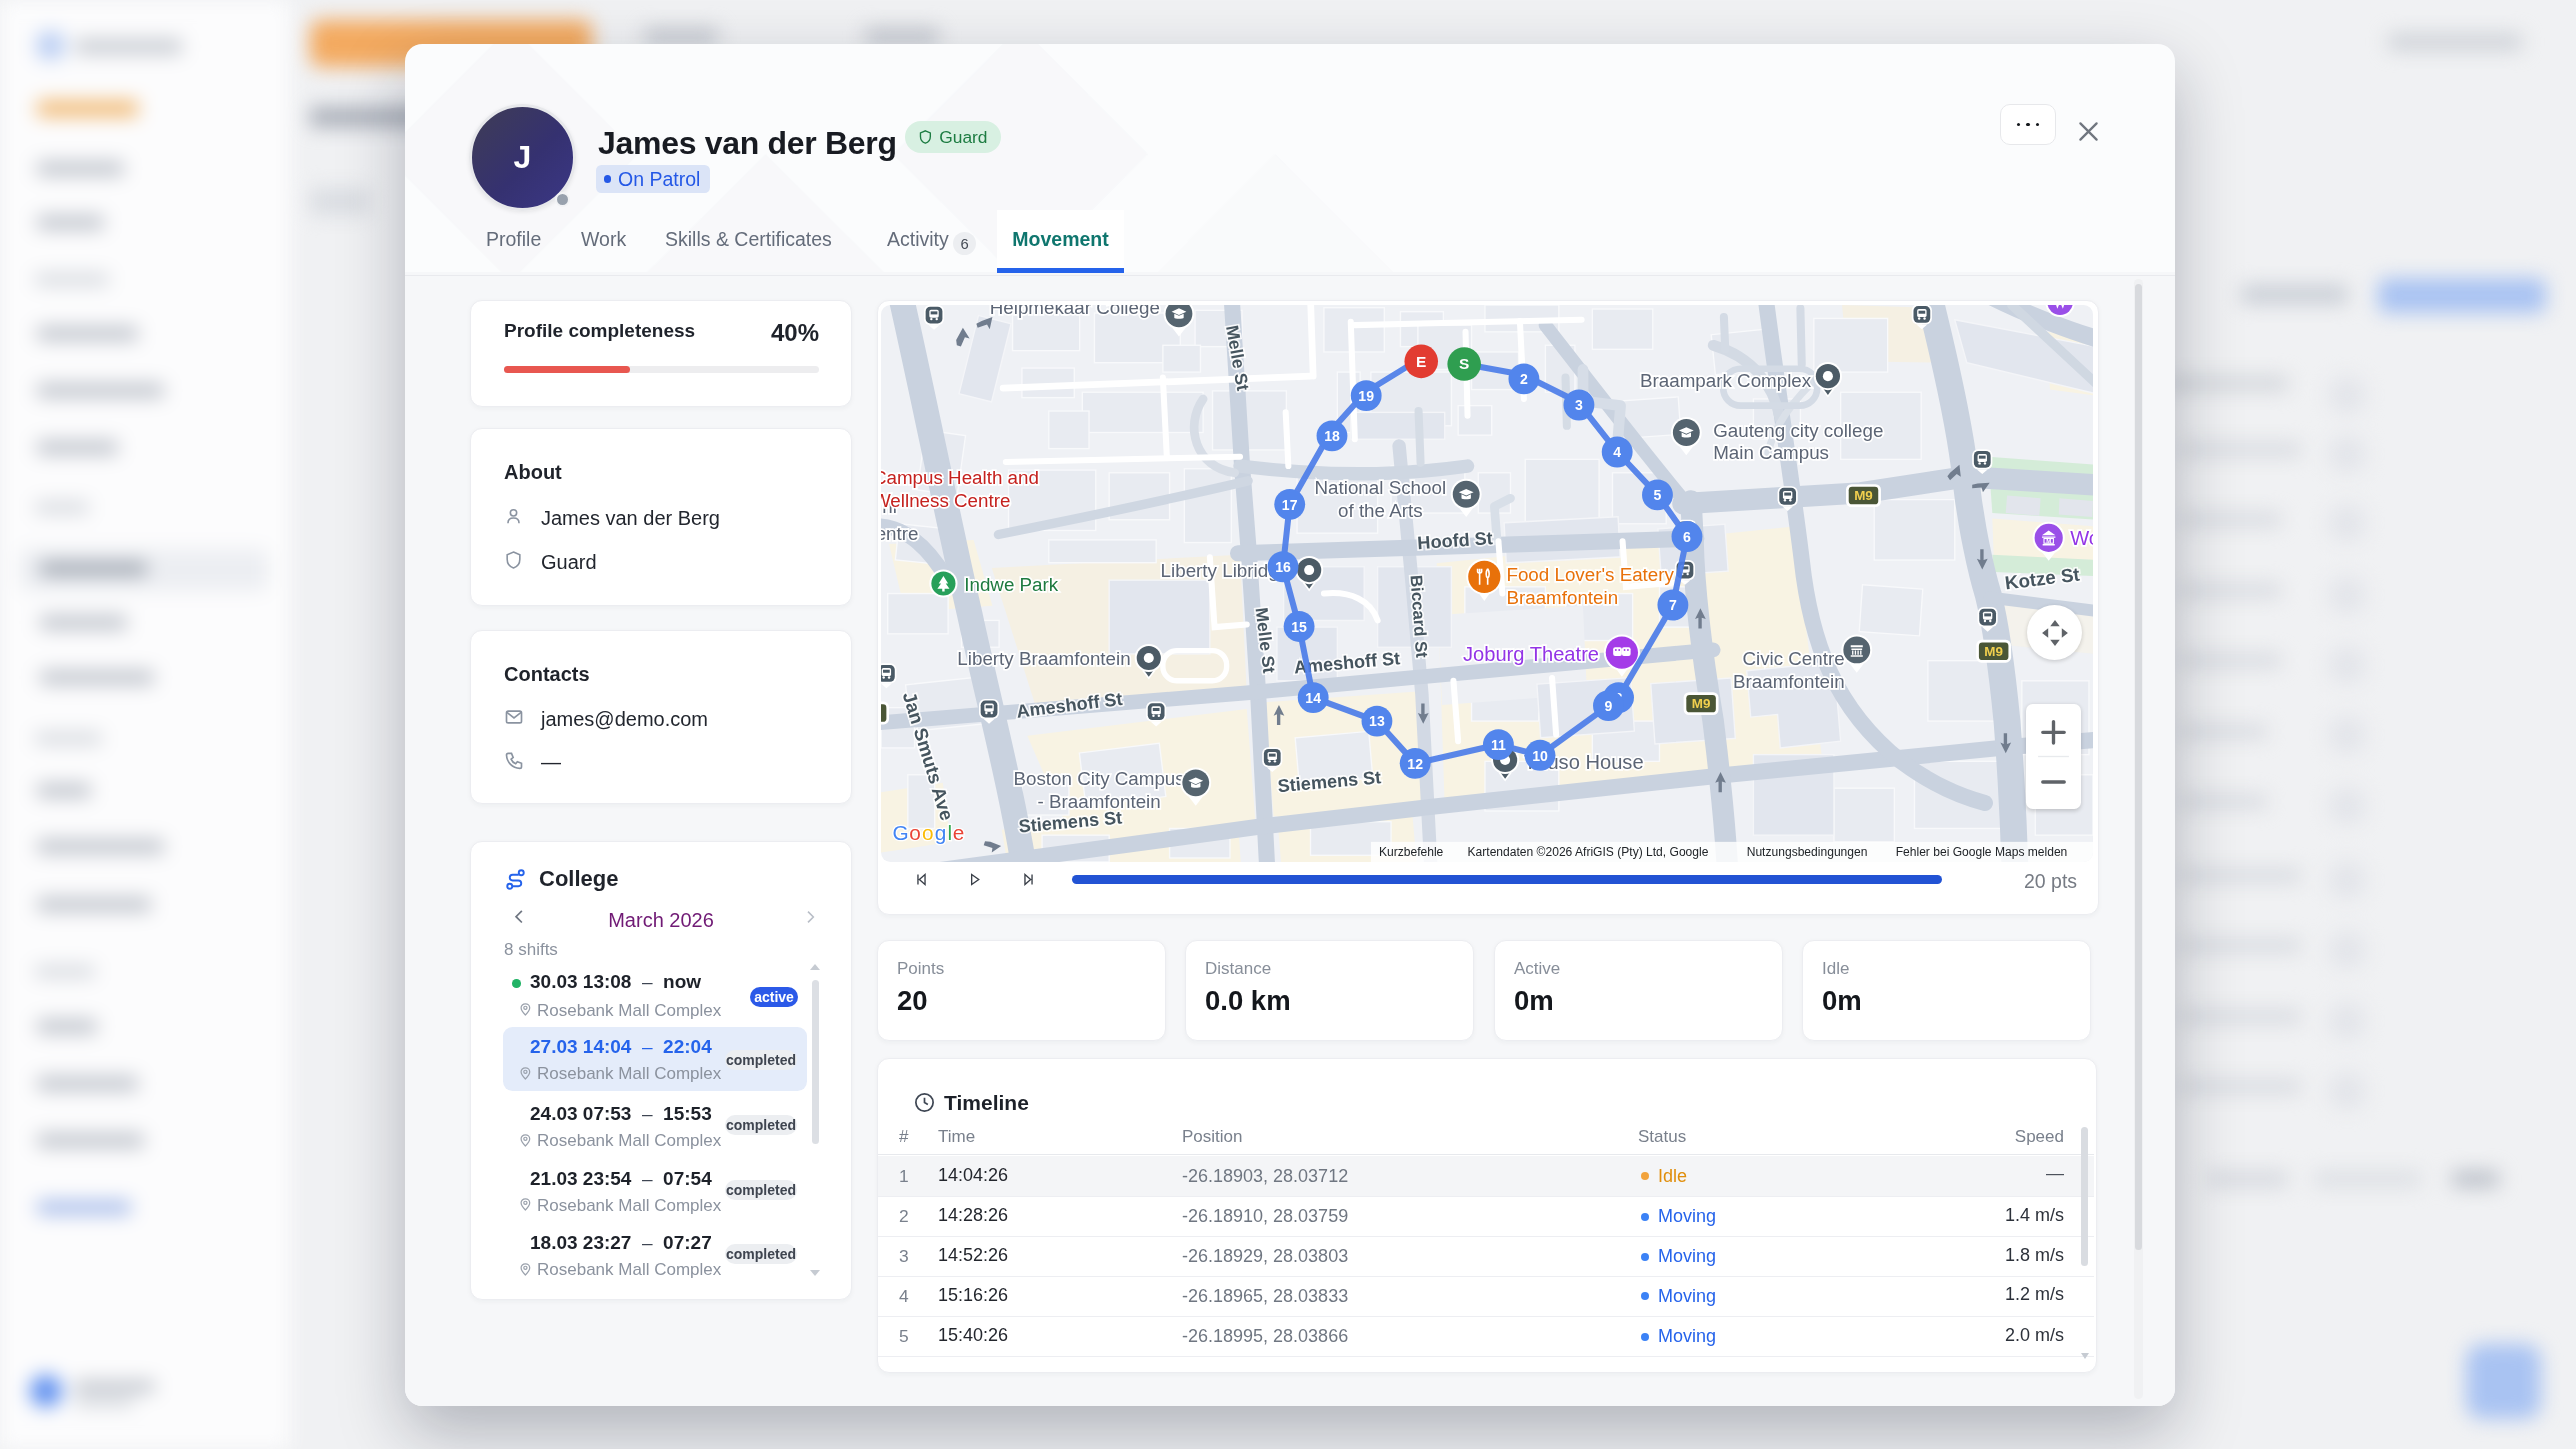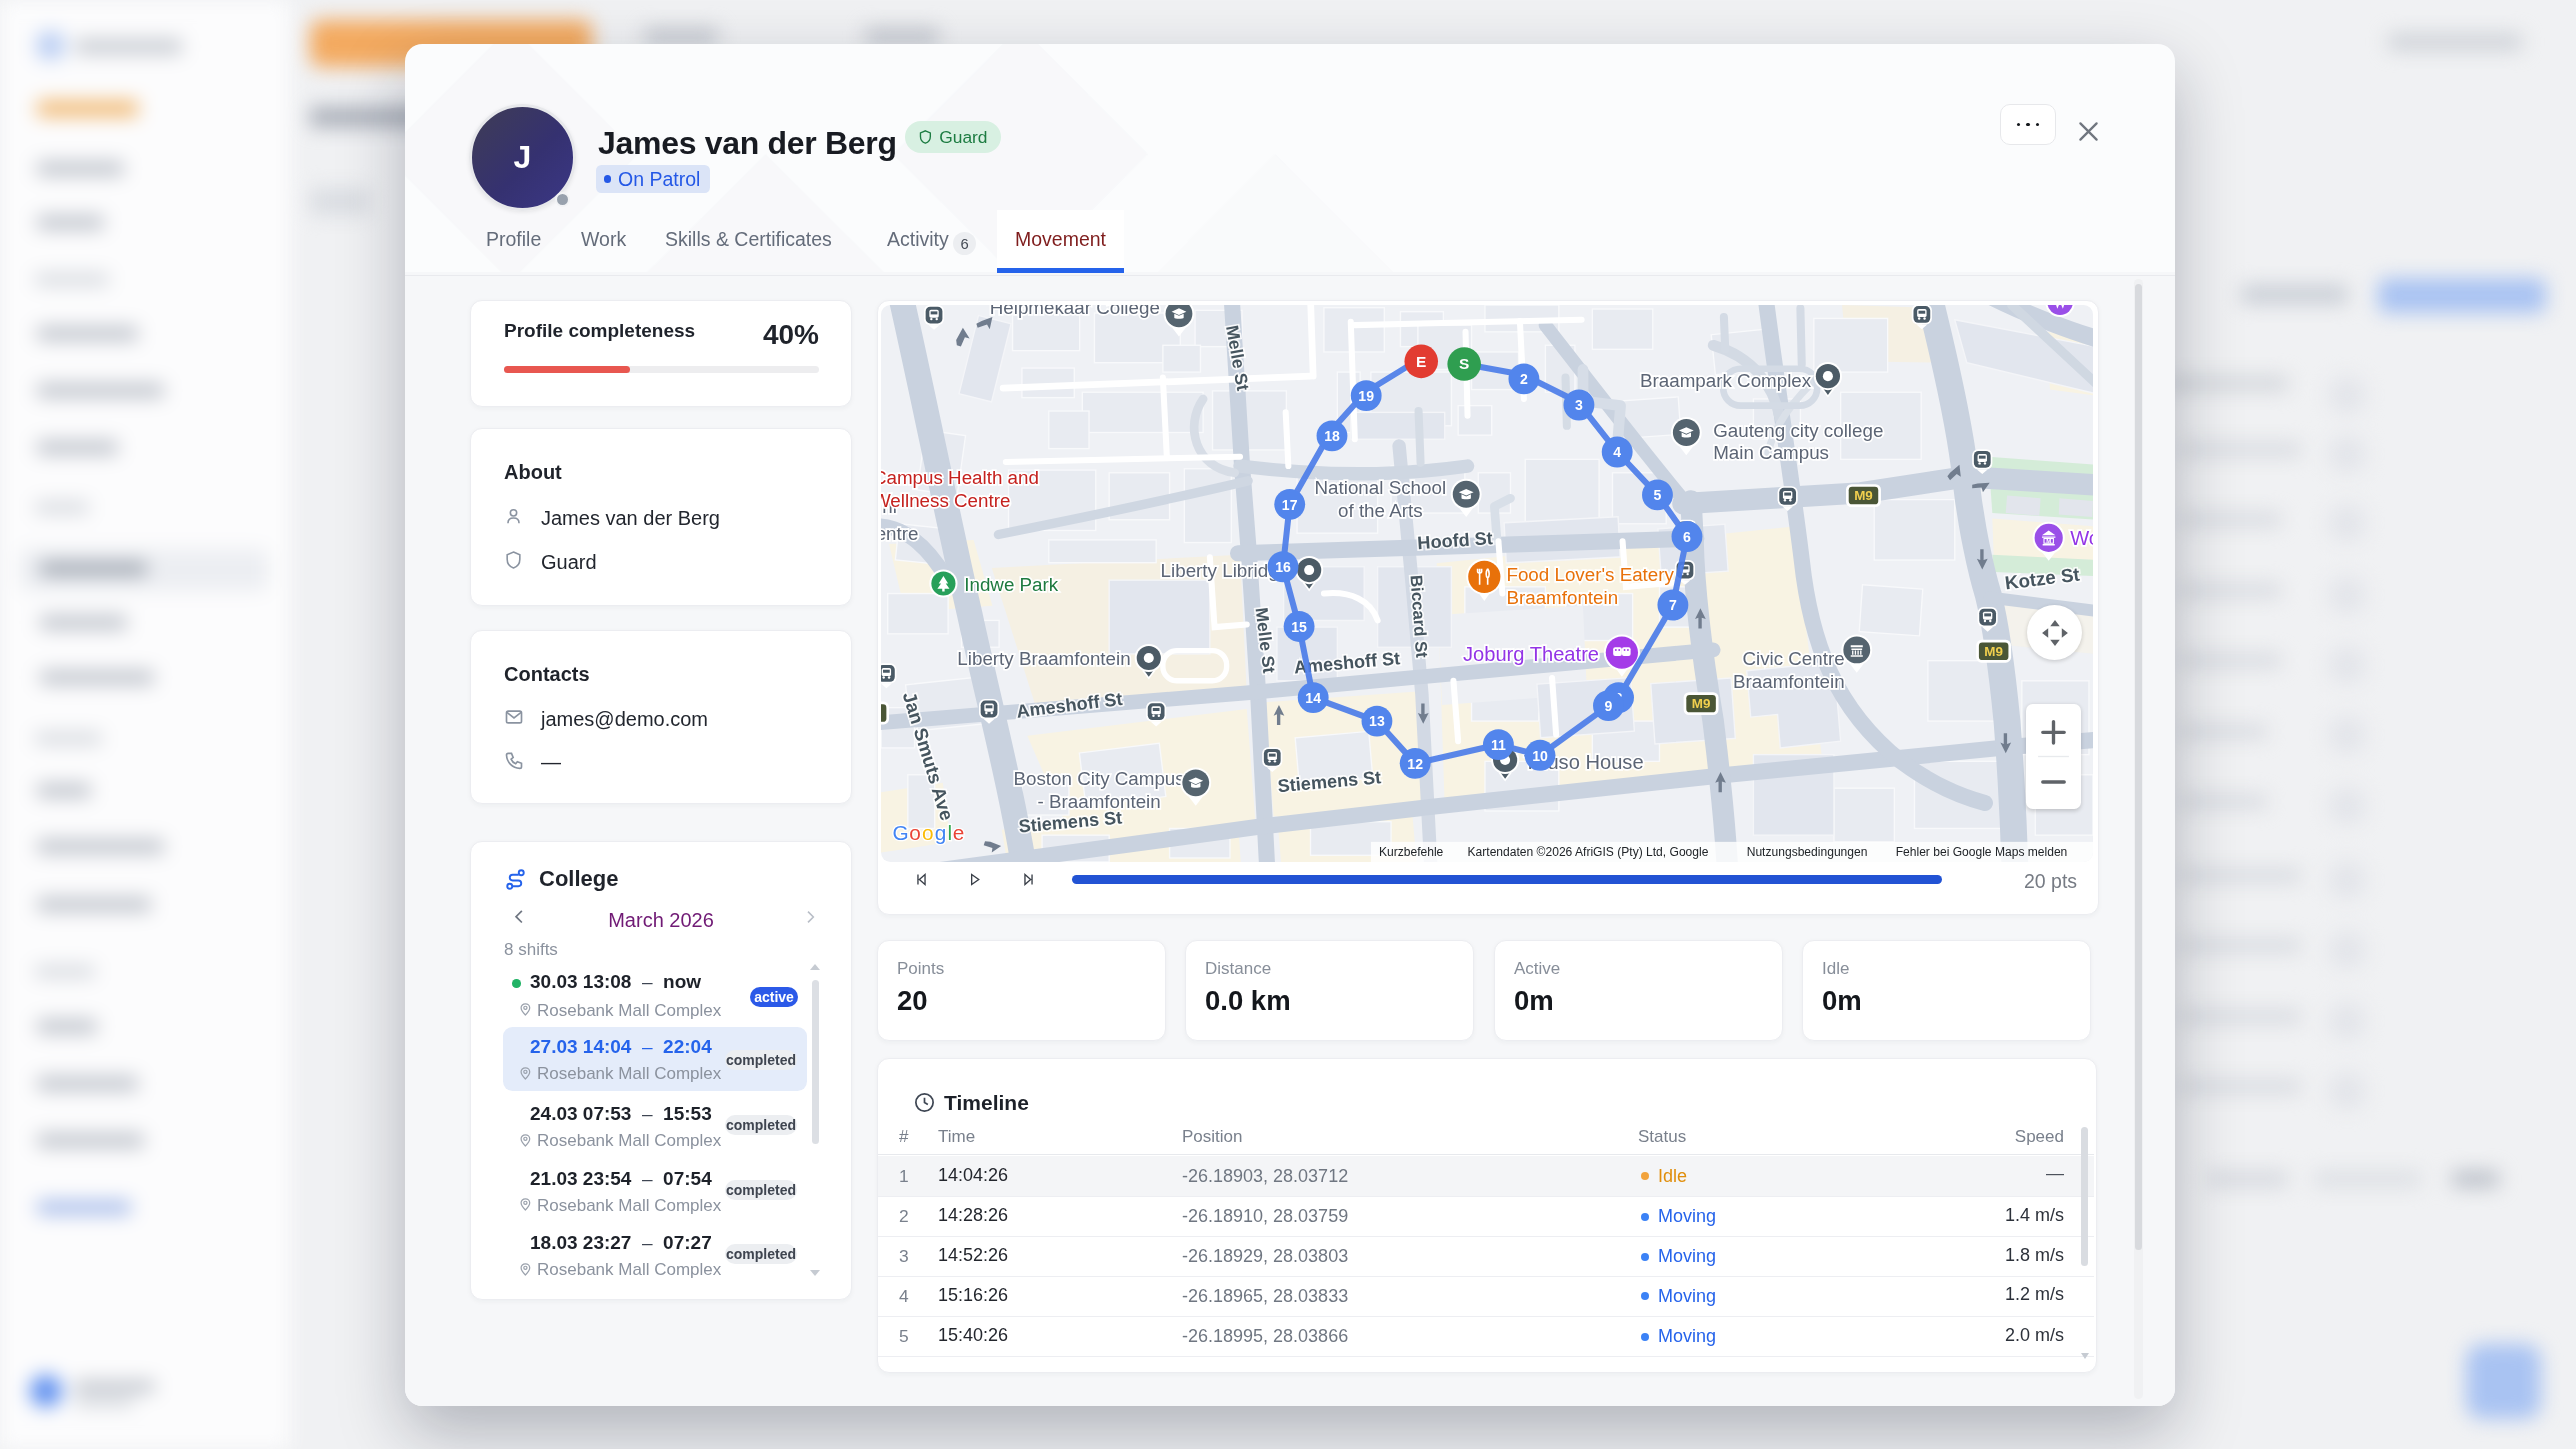--- a/index.html
+++ b/index.html
@@ -110,37 +110,37 @@
     <span style="width:7.4px;height:7.4px;border-radius:50%;background:#2458e6;"></span>
     <span style="font-size:19.5px;color:#2458e6;">On Patrol</span>
   </div>
 
   <div style="position:absolute;left:0px;top:231px;width:1770px;height:1.3px;background:#e9eaee;"></div>
   <div style="position:absolute;left:81px;top:184px;font-size:19.5px;color:#646c7a;">Profile</div>
   <div style="position:absolute;left:176px;top:184px;font-size:19.5px;color:#646c7a;">Work</div>
   <div style="position:absolute;left:260px;top:184px;font-size:19.5px;color:#646c7a;">Skills &amp; Certificates</div>
   <div style="position:absolute;left:482px;top:184px;font-size:19.5px;color:#646c7a;">Activity</div>
   <div style="position:absolute;left:548px;top:188px;width:23px;height:23px;border-radius:50%;background:#eceef1;color:#454b55;font-size:14.8px;display:flex;align-items:center;justify-content:center;">6</div>
-  <div style="position:absolute;left:592px;top:166px;width:127px;height:63px;background:#fff;border-bottom:5.4px solid #2563eb;display:flex;align-items:center;justify-content:center;font-size:19.5px;font-weight:400;color:#7f1d1d;">Movement</div>
+  <div style="position:absolute;left:592px;top:166px;width:127px;height:63px;background:#fff;border-bottom:5.4px solid #2563eb;display:flex;align-items:center;justify-content:center;font-size:19.5px;font-weight:700;color:#0f766e;">Movement</div>
 
   <div style="position:absolute;left:1595px;top:60px;width:56px;height:41px;border-radius:10px;border:1.3px solid #e7e8eb;background:#fff;display:flex;align-items:center;justify-content:center;gap:6px;">
     <span style="width:3.4px;height:3.4px;border-radius:50%;background:#14171c;"></span>
       <span style="width:3.4px;height:3.4px;border-radius:50%;background:#14171c;"></span>
       <span style="width:3.4px;height:3.4px;border-radius:50%;background:#14171c;"></span>
   </div>
   <svg style="position:absolute;left:1670px;top:74px;" width="27" height="27" viewBox="0 0 40 40">
       <path d="M8 8 L32 32 M32 8 L8 32" stroke="#70767f" stroke-width="3.4" stroke-linecap="round"></path>
     </svg>
 
   <div style="position:absolute;left:1729px;top:235px;width:9.4px;height:1120px;background:#f0f1f3;border-radius:5.4px;"></div>
   <div style="position:absolute;left:1730px;top:240px;width:7.4px;height:966px;background:#d8dade;border-radius:4.7px;"></div>
 
   <div class="card" style="left:65px;top:256px;width:382px;height:107px;"></div>
   <div style="position:absolute;left:99px;top:276px;font-size:19px;font-weight:600;color:#1f232b;">Profile completeness</div>
-  <div style="position:absolute;left:99px;top:275px;width:315px;text-align:right;font-size:28px;font-weight:bold;color:#1f232b;">40%</div>
+  <div style="position:absolute;left:99px;top:275px;width:315px;text-align:right;font-size:24px;font-weight:bold;color:#1f232b;">40%</div>
   <div style="position:absolute;left:99px;top:322px;width:315px;height:7.4px;border-radius:4px;background:#ededef;"></div>
   <div style="position:absolute;left:99px;top:322px;width:126px;height:7.4px;border-radius:4px;background:#e85750;"></div>
 
   <div class="card" style="left:65px;top:384px;width:382px;height:178px;"></div>
   <div style="position:absolute;left:99px;top:417px;font-size:20px;font-weight:bold;color:#1f232b;">About</div>
   <svg style="position:absolute;left:99px;top:462px;" width="19" height="20" viewBox="0 0 24 24" fill="none" stroke="#8a93a0" stroke-width="2">
       <circle cx="12" cy="8" r="4"></circle>
       <path d="M5 21 C5 16.5 8 14.5 12 14.5 C16 14.5 19 16.5 19 21"></path>
     </svg>
   <div style="position:absolute;left:136px;top:463px;font-size:20px;color:#22262e;">James van der Berg</div>

